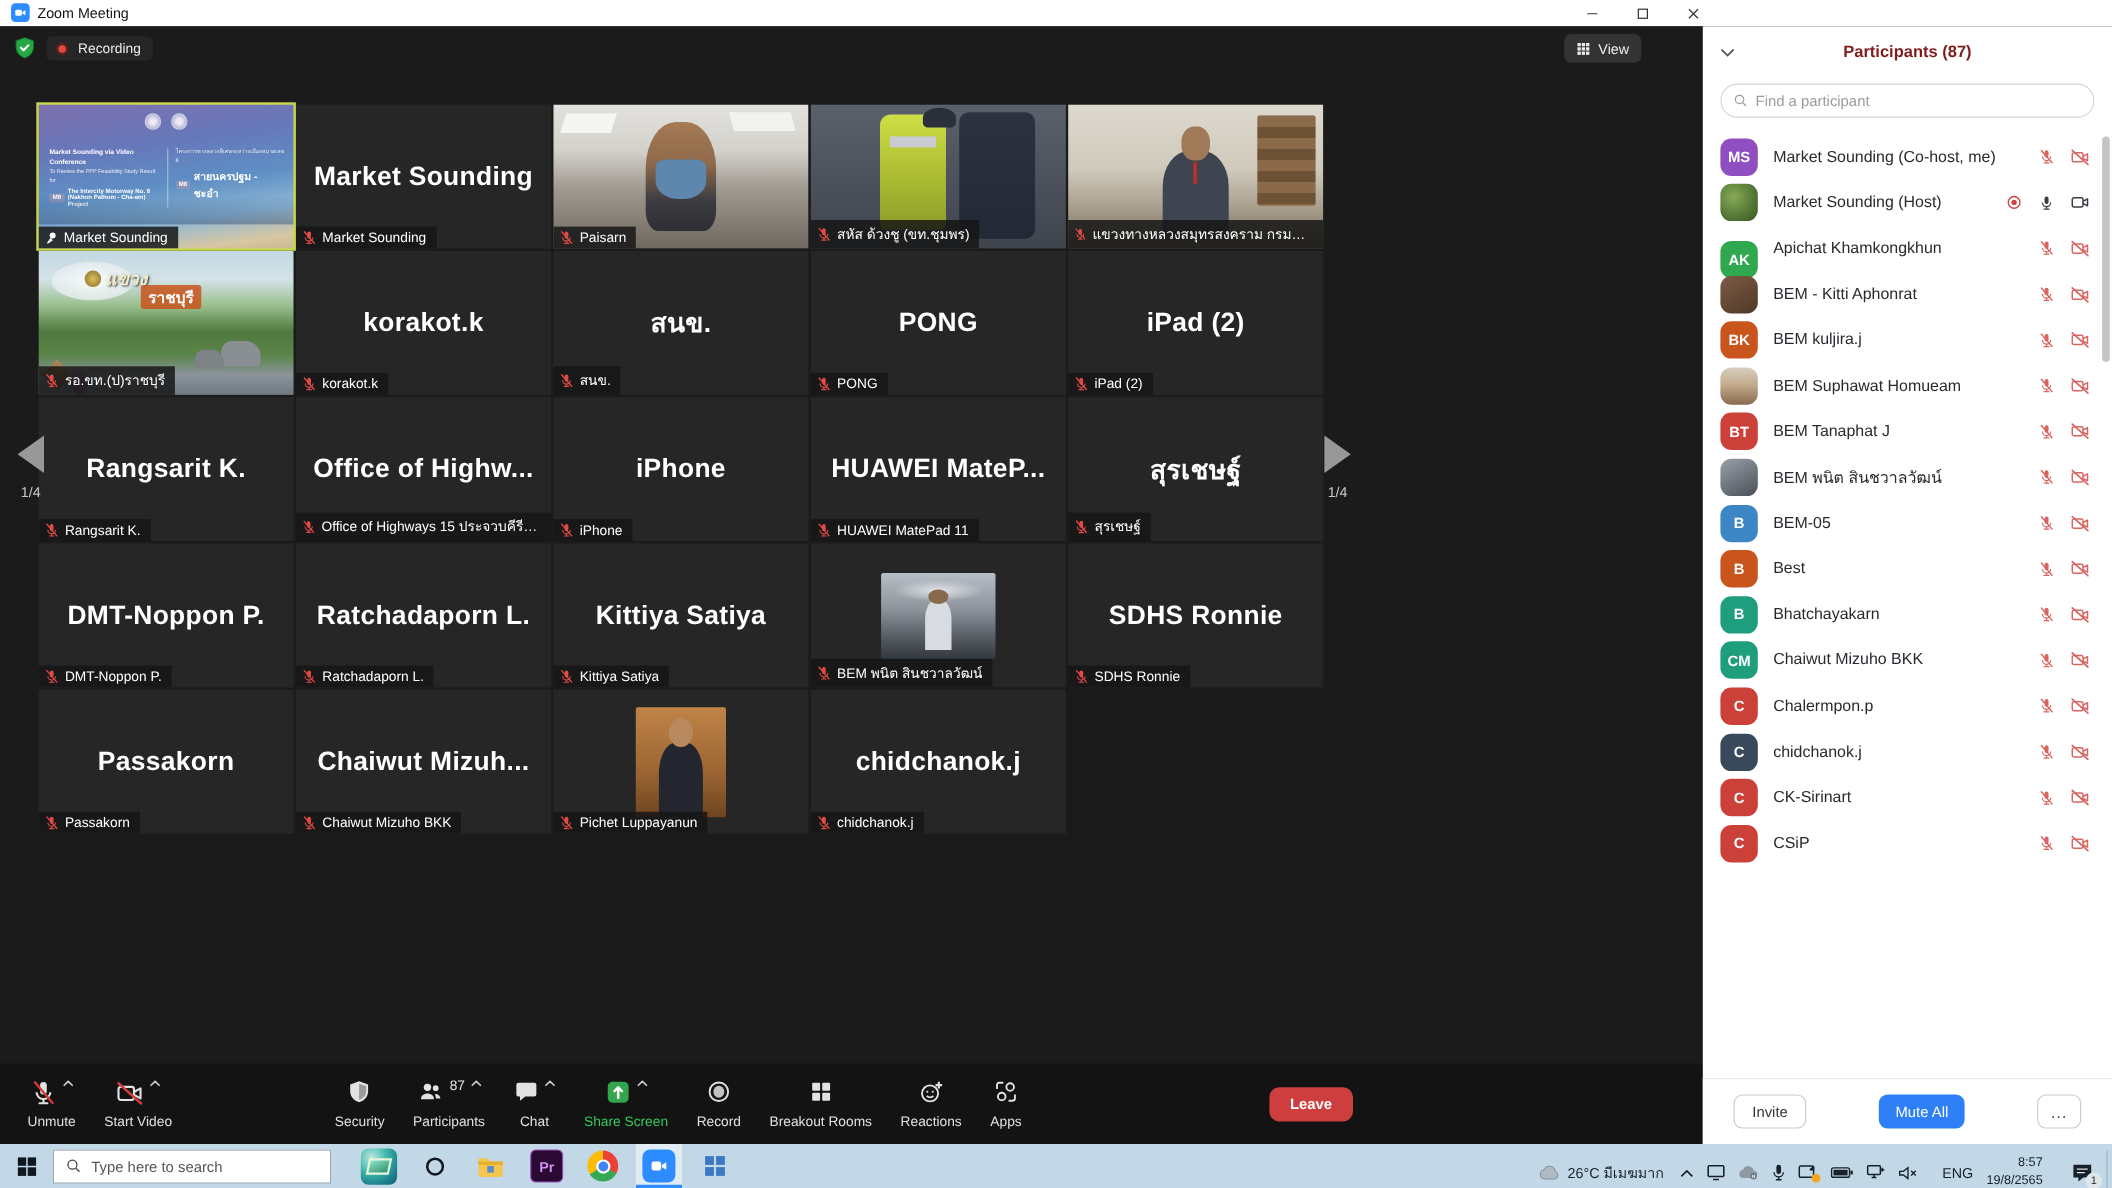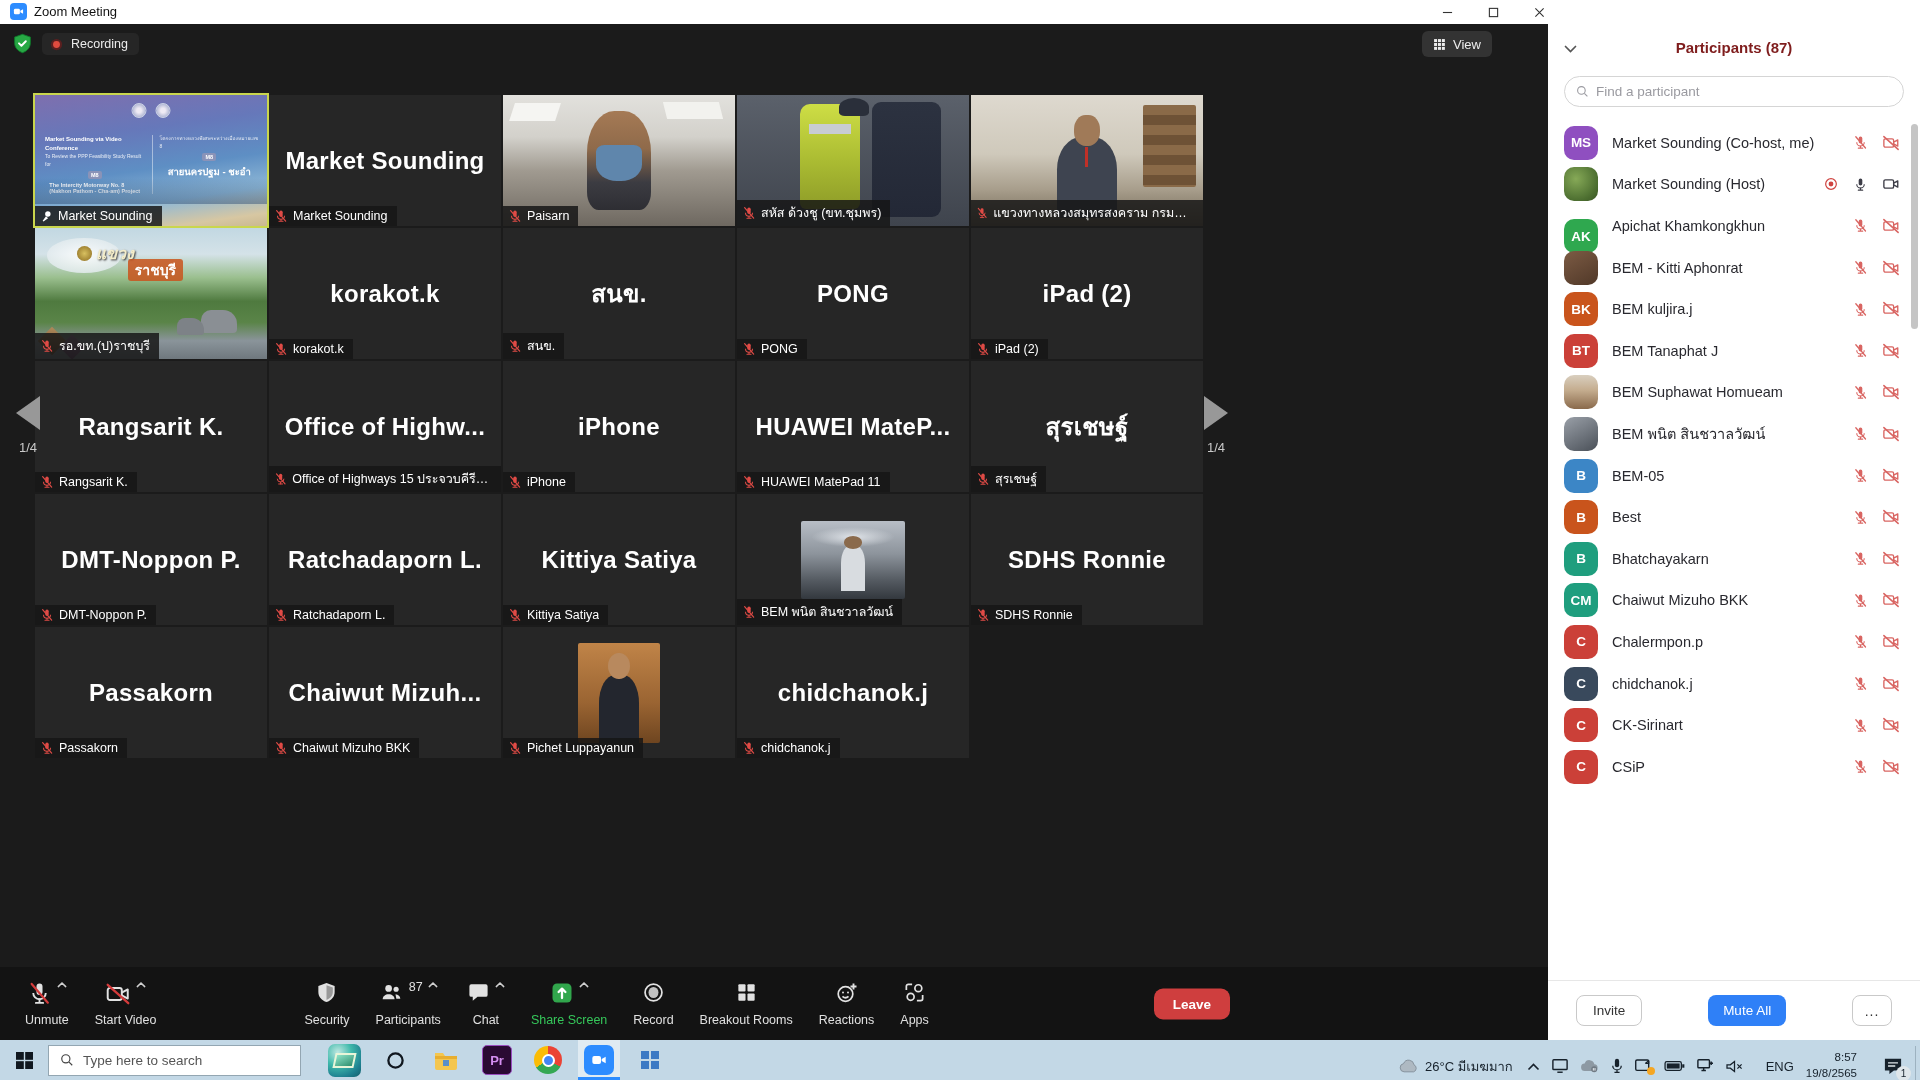--- a/index.html
+++ b/index.html
@@ -39,21 +39,21 @@
 
   
   .slide { position:absolute; inset:0; background:linear-gradient(172deg,#7e6fae 0%,#6678ba 30%,#5e8fc4 55%,#8fb8d6 76%,#d7c7a2 92%,#cab890 100%); }
   .slide .logos { position:absolute; top:8px; left:50%; transform:translateX(-50%); display:flex; gap:9px; }
   .slide .logo { width:15px; height:15px; border-radius:50%;
     background:radial-gradient(circle,#eeeaf4 25%,#9aa4c8 90%); border:1px solid #ccd2e6; }
   .slide .cols { position:absolute; top:40px; left:10px; right:8px; display:flex; gap:7px; color:#fff; }
   .slide .col2 { border-left:1px solid rgba(255,255,255,.45); padding-left:7px; }
   .slide .l1 { font-size:6px; font-weight:bold; line-height:1.5; }
   .slide .l2 { font-size:5px; opacity:.85; line-height:1.5; }
-  .slide .m8row { display:flex; align-items:center; gap:3px; margin-top:3px;flex-direction:column; }
+  .slide .m8row { display:flex; align-items:center; gap:3px; margin-top:3px; }
   .slide .m8 { background:#8a93b8; border-radius:2px; font-size:5.5px; padding:1px 3px; font-weight:bold; }
   .slide .rl2 { font-size:9.5px; font-weight:bold; }
   .slide .skyline { position:absolute; bottom:22px; left:0; right:0; height:26px;
     background:linear-gradient(180deg,transparent,rgba(40,70,110,.45)); }
 
   
   .page-nav { position:absolute; top:372px; width:44px; text-align:center; color:#c9c9c9; font-size:13px; }
   .page-left { left:6px; } .page-right { left:1194px; }
   .arr { width:0; height:0; border-top:17px solid transparent; border-bottom:17px solid transparent; margin:0 auto 10px; }
   .arr.l { border-right:24px solid #989898; } .arr.r { border-left:24px solid #989898; }
@@ -770,39 +770,39 @@
               <path d="M4.5 2.8l15.5 18" stroke="#d96562" stroke-width="2.1" stroke-linecap="round"></path>
             </svg>
             <svg width="18" height="18" viewBox="0 0 24 24" fill="none" stroke="#d96562" stroke-width="1.8" stroke-linejoin="round">
               <rect x="2.5" y="6.5" width="13" height="11" rx="2"></rect>
               <path d="M15.5 10.8l5.5-3v8.4l-5.5-3"></path>
               <path d="M2.5 3.5l19 17" stroke="#d96562" stroke-width="2.1" stroke-linecap="round"></path>
             </svg>
           </div>
         </div>
         <div class="p-row">
+          <div class="p-avatar ph-man"></div>
+          <div class="p-name">BEM Suphawat Homueam</div>
+    <div class="p-icons">
+            <svg width="15" height="15" viewBox="0 0 24 24">
+              <rect x="9.1" y="2.5" width="5.8" height="11" rx="2.9" fill="#d96562"></rect>
+              <path d="M6 11.5a6 6 0 0 0 12 0" fill="none" stroke="#d96562" stroke-width="1.8"></path>
+              <path d="M12 17.5V21M8.5 21h7" stroke="#d96562" stroke-width="1.8" stroke-linecap="round"></path>
+              <path d="M4.5 2.8l15.5 18" stroke="#d96562" stroke-width="2.1" stroke-linecap="round"></path>
+            </svg>
+            <svg width="18" height="18" viewBox="0 0 24 24" fill="none" stroke="#d96562" stroke-width="1.8" stroke-linejoin="round">
+              <rect x="2.5" y="6.5" width="13" height="11" rx="2"></rect>
+              <path d="M15.5 10.8l5.5-3v8.4l-5.5-3"></path>
+              <path d="M2.5 3.5l19 17" stroke="#d96562" stroke-width="2.1" stroke-linecap="round"></path>
+            </svg>
+          </div>
+        </div>
+        <div class="p-row">
           <div class="p-avatar" style="background:#cb4038;">BT</div>
           <div class="p-name">BEM Tanaphat J</div>
-    <div class="p-icons">
-            <svg width="15" height="15" viewBox="0 0 24 24">
-              <rect x="9.1" y="2.5" width="5.8" height="11" rx="2.9" fill="#d96562"></rect>
-              <path d="M6 11.5a6 6 0 0 0 12 0" fill="none" stroke="#d96562" stroke-width="1.8"></path>
-              <path d="M12 17.5V21M8.5 21h7" stroke="#d96562" stroke-width="1.8" stroke-linecap="round"></path>
-              <path d="M4.5 2.8l15.5 18" stroke="#d96562" stroke-width="2.1" stroke-linecap="round"></path>
-            </svg>
-            <svg width="18" height="18" viewBox="0 0 24 24" fill="none" stroke="#d96562" stroke-width="1.8" stroke-linejoin="round">
-              <rect x="2.5" y="6.5" width="13" height="11" rx="2"></rect>
-              <path d="M15.5 10.8l5.5-3v8.4l-5.5-3"></path>
-              <path d="M2.5 3.5l19 17" stroke="#d96562" stroke-width="2.1" stroke-linecap="round"></path>
-            </svg>
-          </div>
-        </div>
-        <div class="p-row">
-          <div class="p-avatar ph-man"></div>
-          <div class="p-name">BEM Suphawat Homueam</div>
     <div class="p-icons">
             <svg width="15" height="15" viewBox="0 0 24 24">
               <rect x="9.1" y="2.5" width="5.8" height="11" rx="2.9" fill="#d96562"></rect>
               <path d="M6 11.5a6 6 0 0 0 12 0" fill="none" stroke="#d96562" stroke-width="1.8"></path>
               <path d="M12 17.5V21M8.5 21h7" stroke="#d96562" stroke-width="1.8" stroke-linecap="round"></path>
               <path d="M4.5 2.8l15.5 18" stroke="#d96562" stroke-width="2.1" stroke-linecap="round"></path>
             </svg>
             <svg width="18" height="18" viewBox="0 0 24 24" fill="none" stroke="#d96562" stroke-width="1.8" stroke-linejoin="round">
               <rect x="2.5" y="6.5" width="13" height="11" rx="2"></rect>
               <path d="M15.5 10.8l5.5-3v8.4l-5.5-3"></path>

